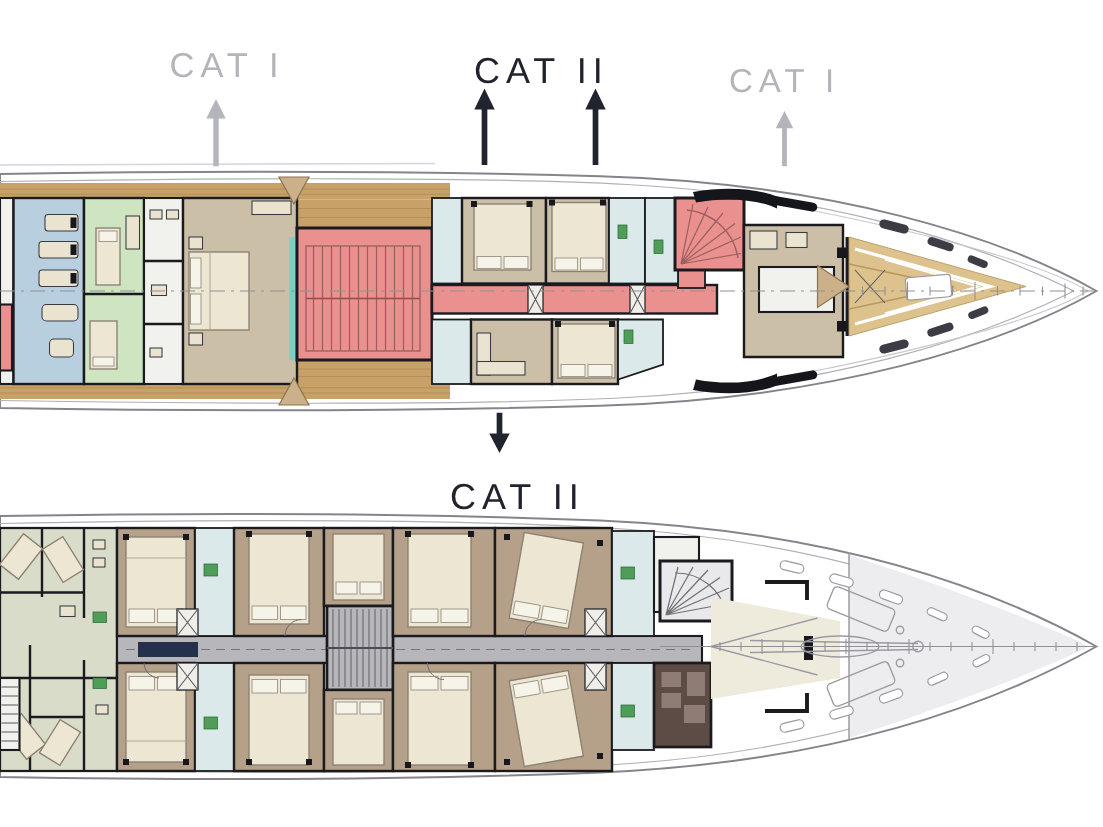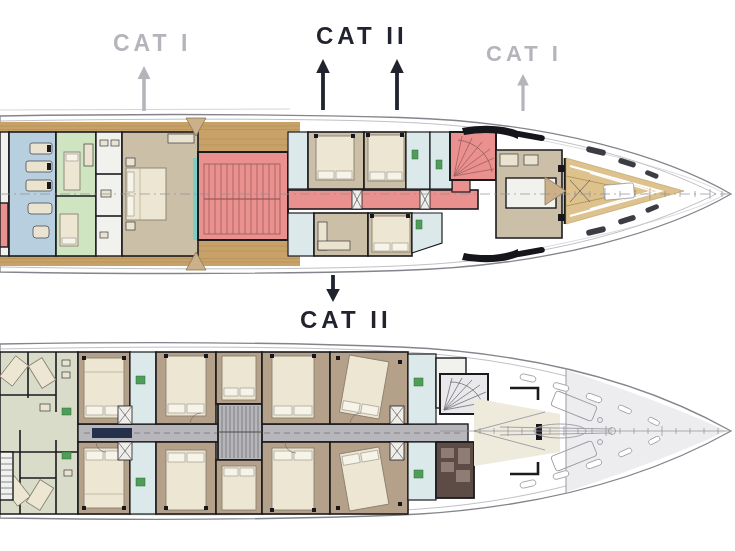--- a/index.html
+++ b/index.html
@@ -8,23 +8,23 @@
     --room_green:#cfe5c1; --room_green_dark:#bedcb4; --cabin_tan:#cbbfa7;
     --cabin_brown:#b5a089; --bed_cream:#ece6d3; --bath_blue:#dce9ea;
     --corridor_gray:#b7b7bb; --stair_navy:#25304c; --laundry_brown:#5d4b46;
     --crew_sage:#d8dcc9; --teal_accent:#79cfc6; --fixture_green:#4f9d58;
     --wall_black:#1b1b1f; --hull_gray:#84848c; --bow_gray:#ededf0;
   }
   html,body{margin:0;padding:0;background:#fff;}
   #stage{position:relative;width:735px;height:551px;background:#fff;overflow:hidden;
          font-family:"Liberation Sans",sans-serif;}
   .plan{position:absolute;inset:0;}
-  .lbl{position:absolute;letter-spacing:4px;white-space:nowrap;font-weight:700;}
+  .lbl{position:absolute;letter-spacing:4px;white-space:nowrap;font-weight:400;}
   .lbl.gray{color:var(--label_gray);}
-  .lbl.dark{color:var(--label_dark);}
+  .lbl.dark{color:var(--label_dark);margin-top:12px;}
   .arrow{position:absolute;}
   .arrow-dark{fill:var(--label_dark);}
   .arrow-gray{fill:var(--label_gray);}
   
   .hull{fill:#ffffff;stroke:var(--hull_gray);stroke-width:1.3;}
   .sheer{fill:none;stroke:#b0b0b6;stroke-width:.8;}
   .faint{fill:none;stroke:#c8c8ce;stroke-width:.7;}
   .wood{fill:var(--wood_deck);}
   .woodline{stroke:#a98b55;stroke-width:.5;}
   .bowwood{fill:var(--wood_bow);stroke:#b59a5f;stroke-width:.6;}

